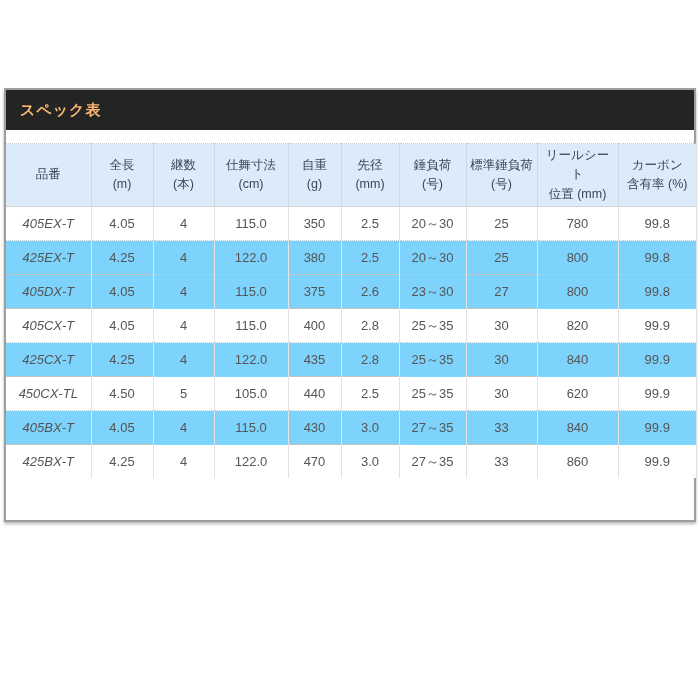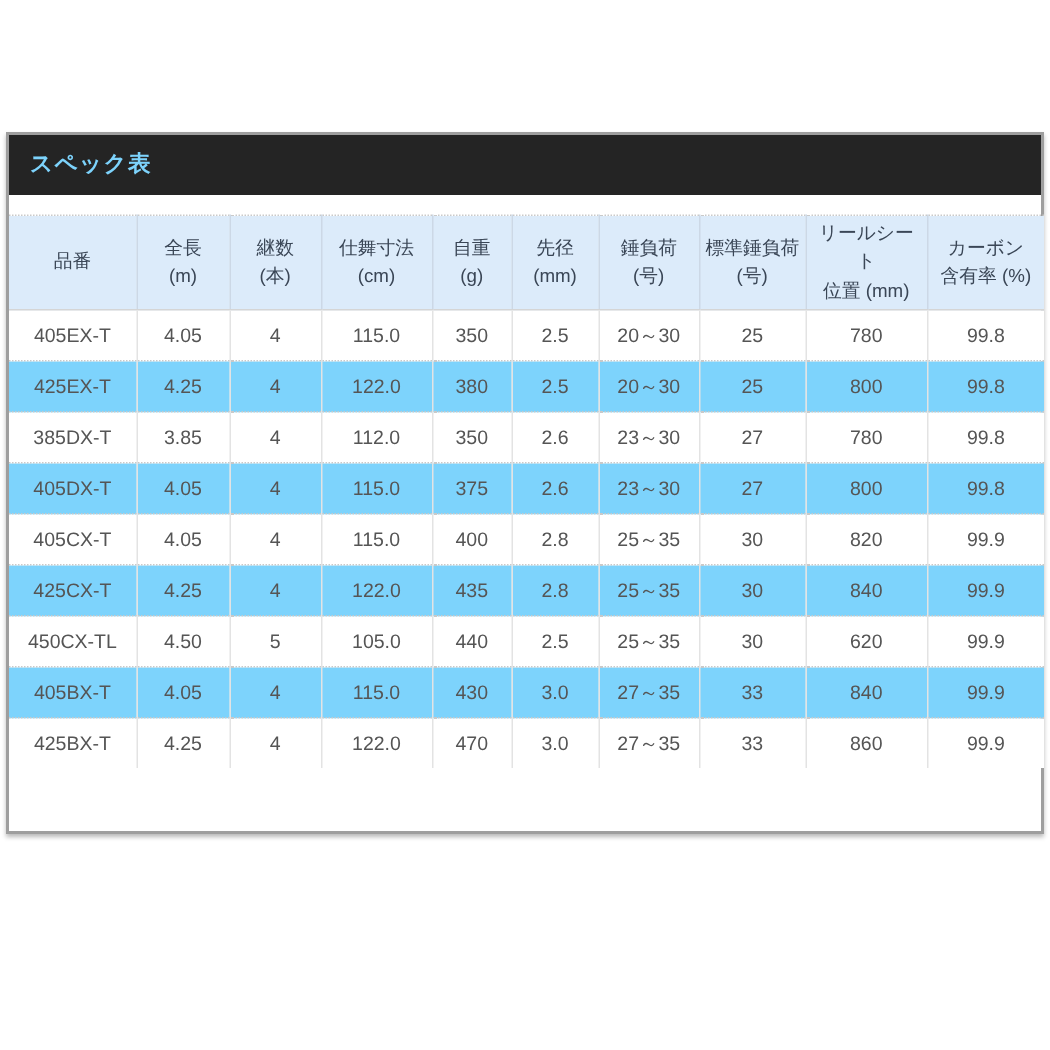--- a/index.html
+++ b/index.html
@@ -22,21 +22,21 @@
     width: 688px;
     border: 2px solid #9e9e9e;
     background: #ffffff;
     box-shadow: 0 2px 3px rgba(0,0,0,0.28);
     padding-bottom: 42px;
   }
   .title-bar {
     height: 40px;
     line-height: 40px;
     background: #242424;
-    color: #7dd3fc;
+    color: #fdba74;
     font-size: 15px;
     font-weight: bold;
     padding-left: 14px;
     letter-spacing: 1px;
   }
   .table-wrap {
     margin-top: 13px;
   }
   table.spec {
     width: 100%;
@@ -66,20 +66,21 @@
     text-align: center;
     vertical-align: middle;
     height: 33px;
     padding: 0 2px;
     border-left: 1px solid #e3e3e3;
     border-top: 1px dotted #c9c9c9;
     background: #ffffff;
   }
   table.spec td:first-child {
     border-left: none;
+    font-style: italic;
   }
   table.spec tr.stripe td {
     background: #7dd3fc;
   }
 </style>
 </head>
 <body>
 
 <div class="page">
   <div class="spec-box">
@@ -130,32 +131,20 @@
               <td>4.25</td>
               <td>4</td>
               <td>122.0</td>
               <td>380</td>
               <td>2.5</td>
               <td>20～30</td>
               <td>25</td>
               <td>800</td>
               <td>99.8</td>
             </tr>
-            <tr>
-              <td>385DX-T</td>
-              <td>3.85</td>
-              <td>4</td>
-              <td>112.0</td>
-              <td>350</td>
-              <td>2.6</td>
-              <td>23～30</td>
-              <td>27</td>
-              <td>780</td>
-              <td>99.8</td>
-            </tr>
             <tr class="stripe">
               <td>405DX-T</td>
               <td>4.05</td>
               <td>4</td>
               <td>115.0</td>
               <td>375</td>
               <td>2.6</td>
               <td>23～30</td>
               <td>27</td>
               <td>800</td>

